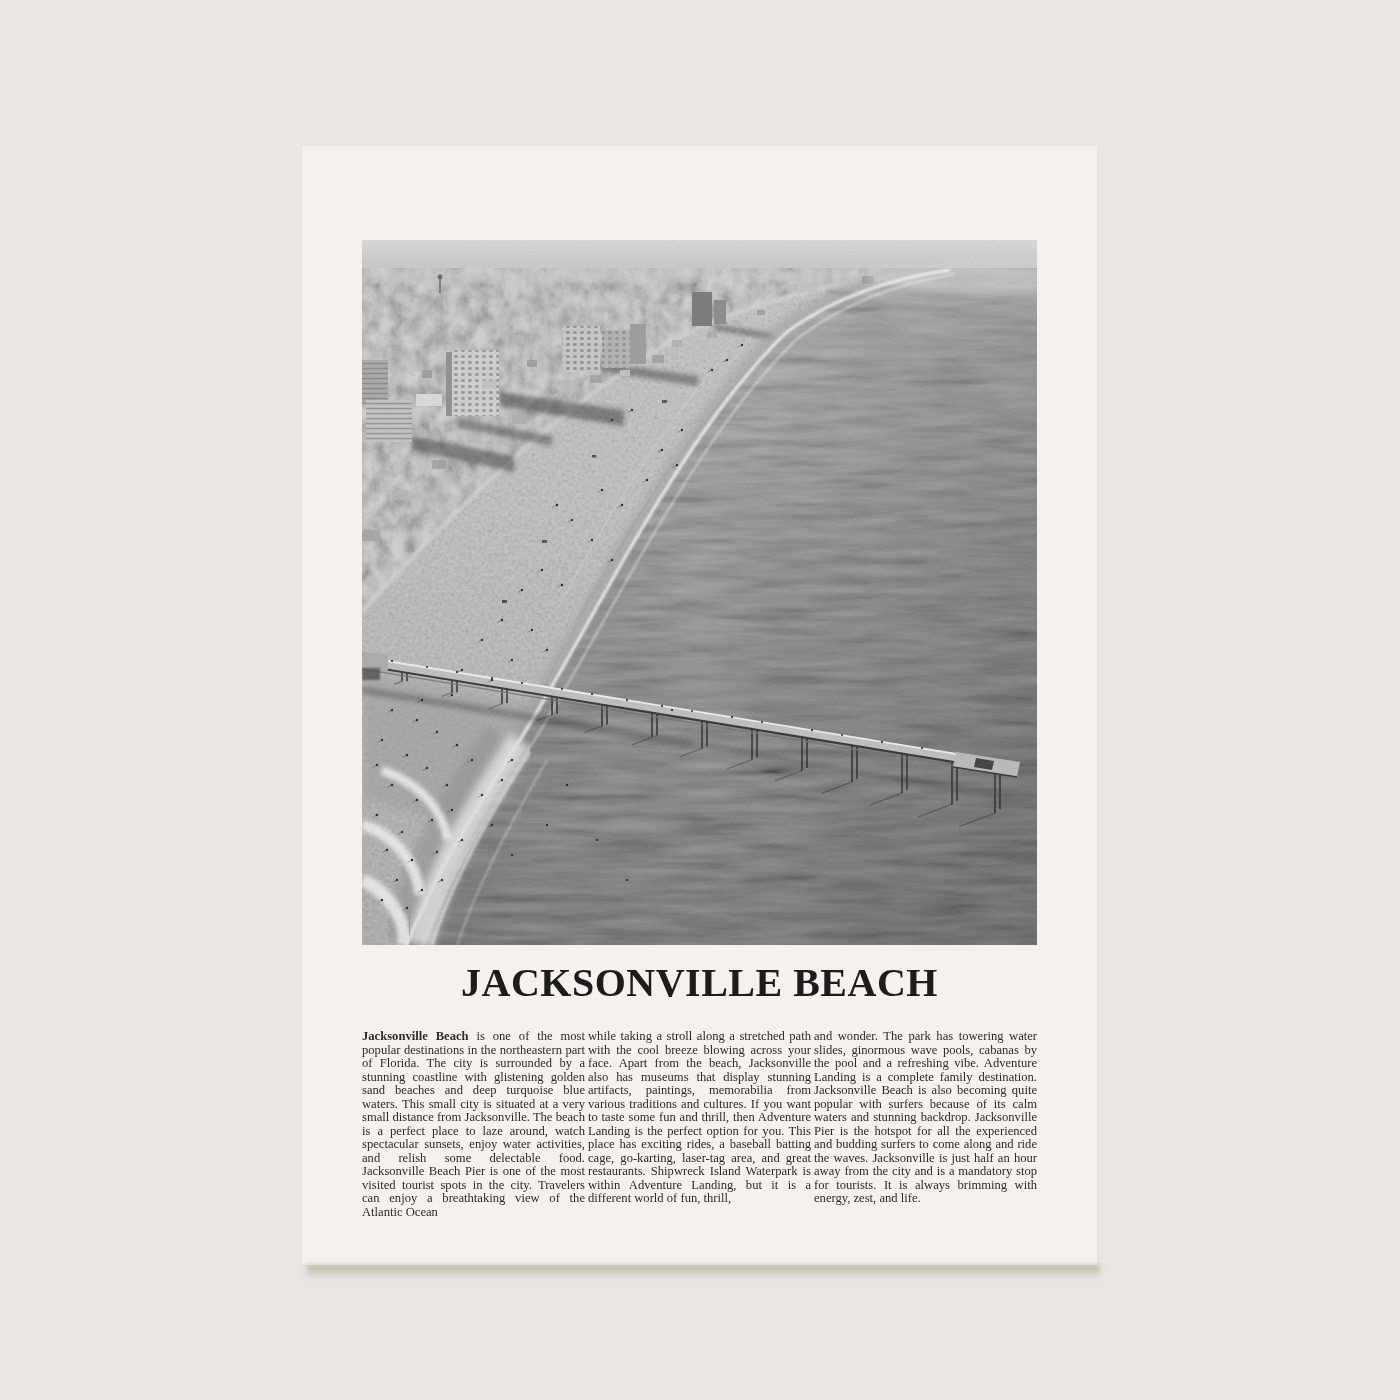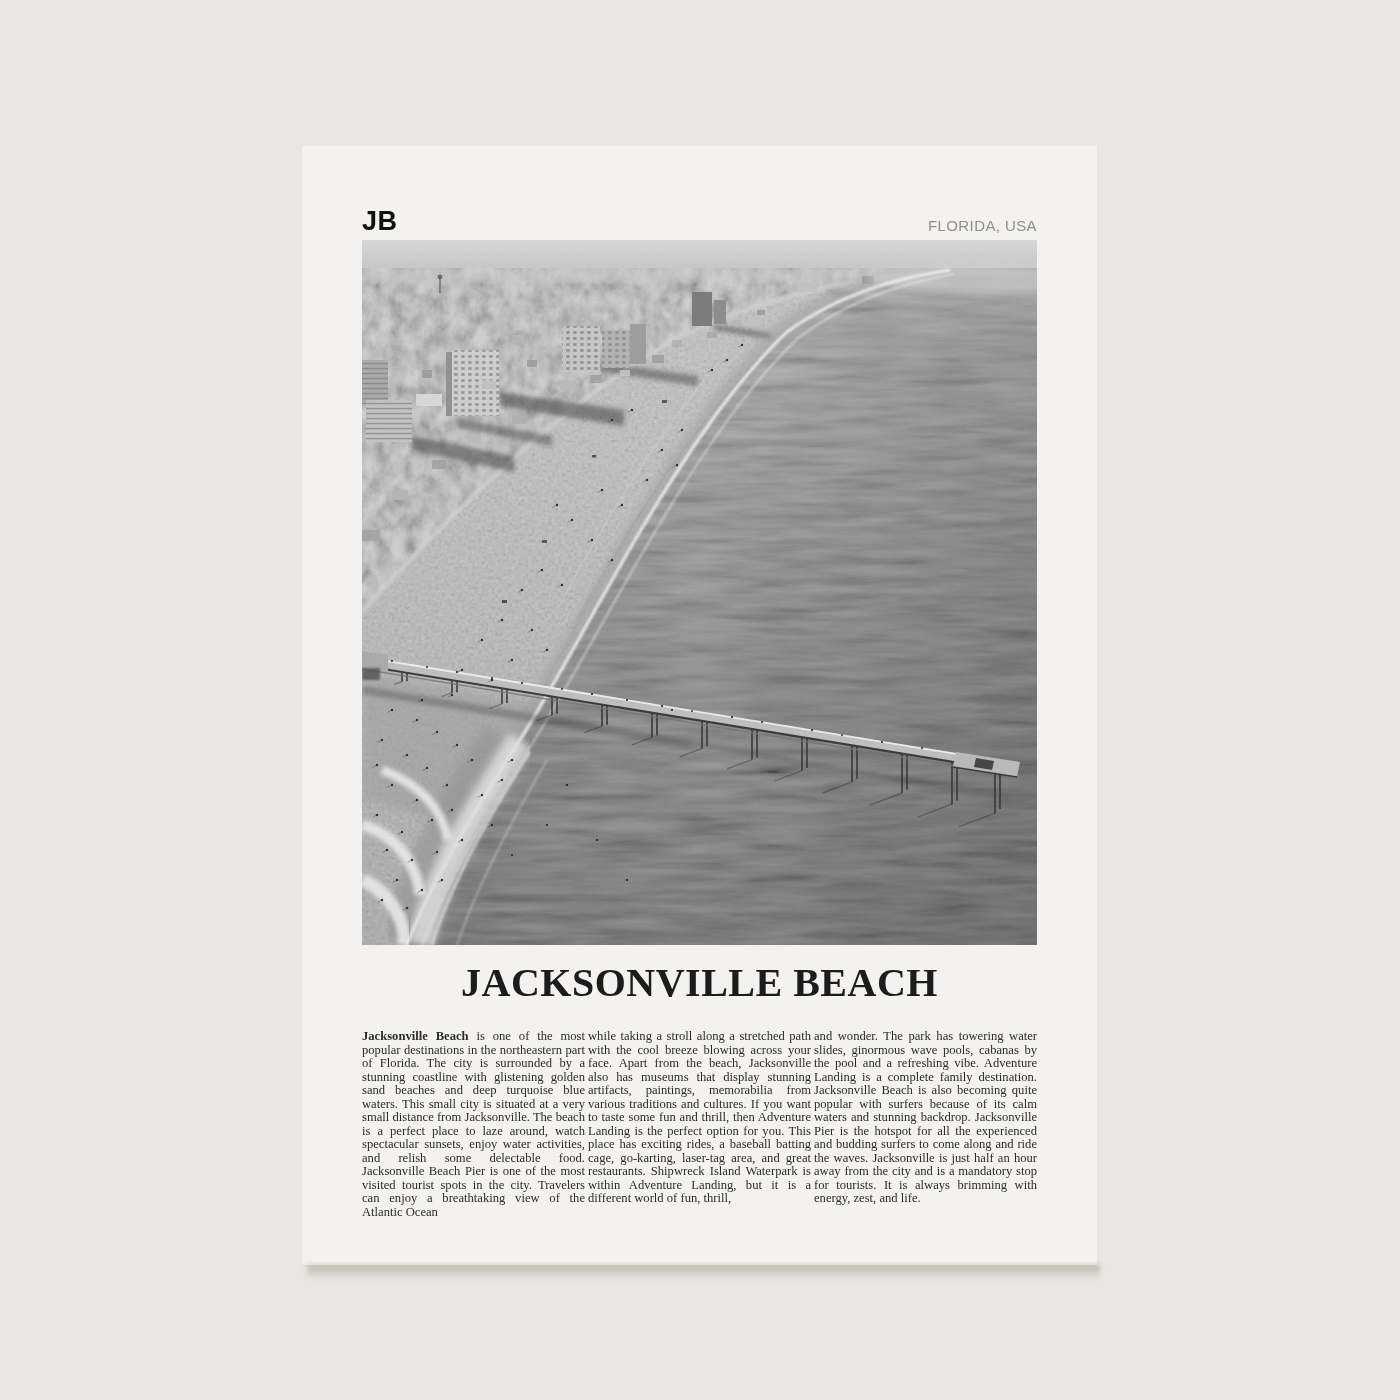--- a/index.html
+++ b/index.html
@@ -49,24 +49,20 @@
     font-size:12.6px;line-height:13.5px;color:#2b2b2b;
     text-align:justify;
   }
   .lead{font-weight:700;}
 </style>
 </head>
 <body>
 
 <div class="poster">
 
-  <div class="poster-header">
-    <div class="logo">JB</div>
-    <div class="location">FLORIDA, USA</div>
-  </div>
 
   <div class="photo">
     <svg viewBox="0 0 675 705" preserveAspectRatio="none">
       <defs>
         <linearGradient id="skyG" x1="0" y1="0" x2="0" y2="1">
           <stop offset="0" stop-color="#d8d8d8"></stop>
             <stop offset="1" stop-color="#c2c2c2"></stop>
         </linearGradient>
         <linearGradient id="oceanG" x1="0" y1="0" x2="0" y2="1">
           <stop offset="0" stop-color="#b4b4b4"></stop>

